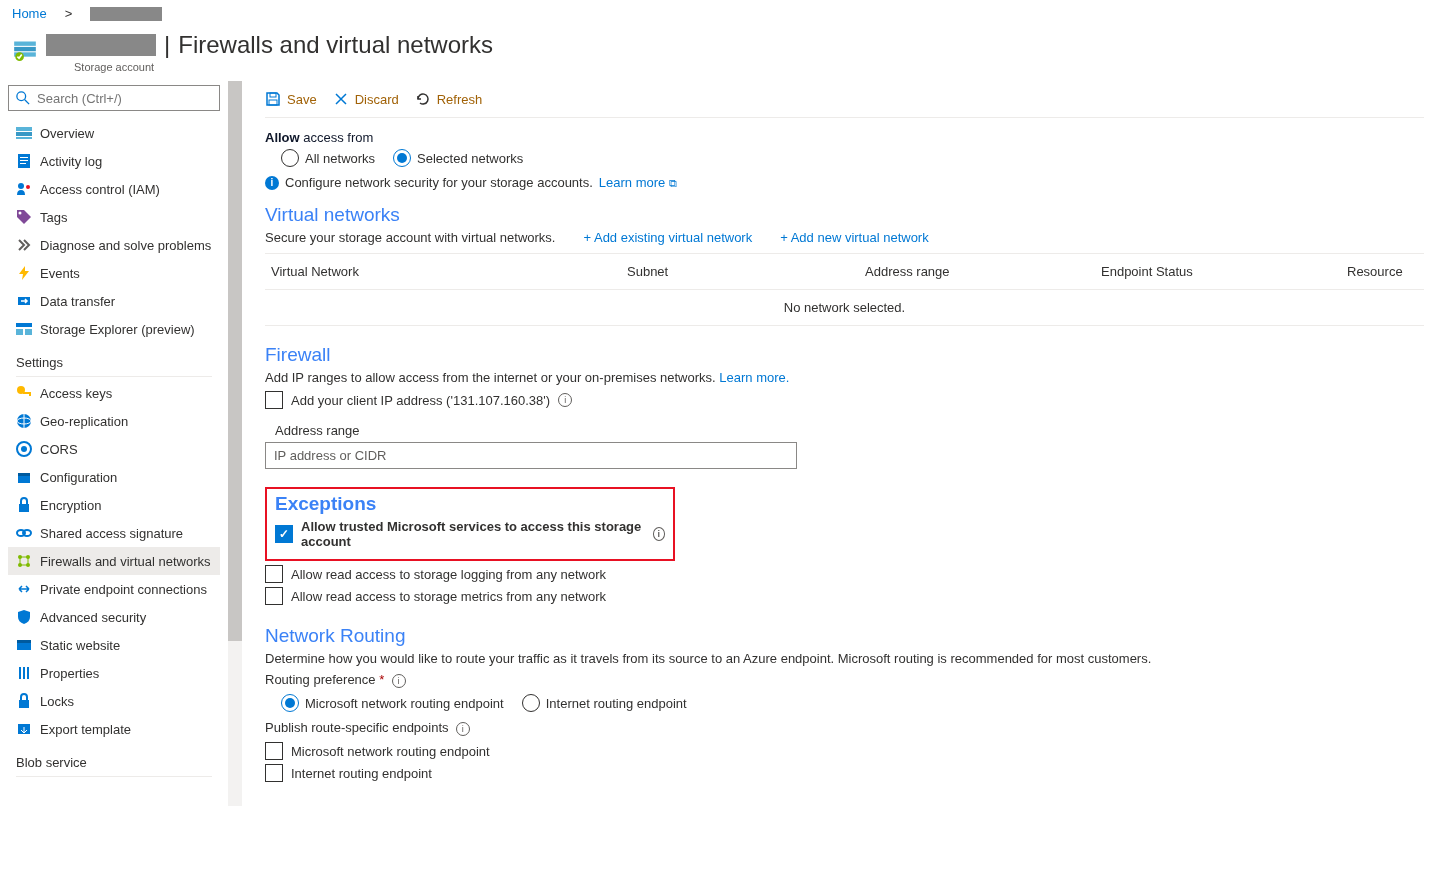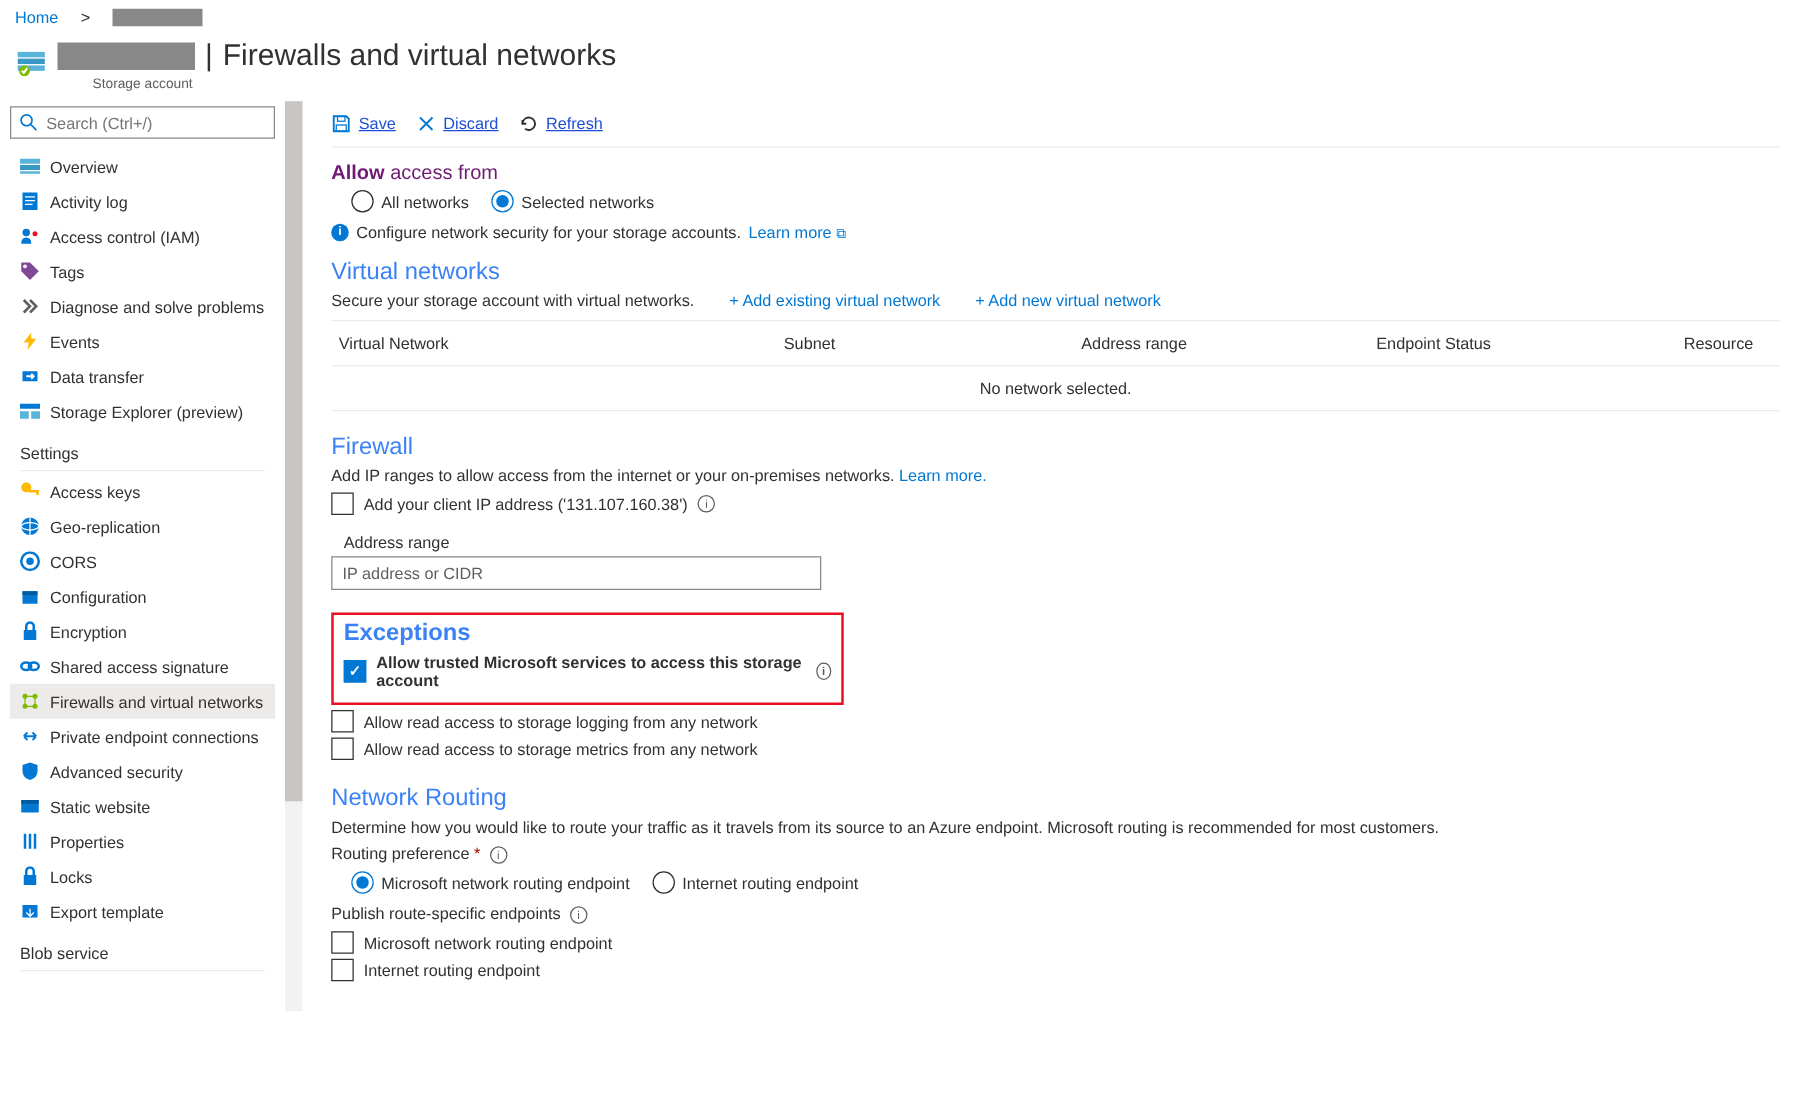--- a/index.html
+++ b/index.html
@@ -27,24 +27,24 @@
 .nav-item.active { background: #edebe9; }
 .nav-icon { width: 16px; height: 16px; flex-shrink: 0; display: inline-flex; align-items: center; justify-content: center; font-size: 14px; }
 .nav-group { font-size: 13px; color: #323130; padding: 12px 8px 4px; font-weight: 400; }
 .nav-divider { border-top: 1px solid #edebe9; margin: 2px 8px; }
 
 .scroll-track { width: 14px; background: #f3f2f1; position: absolute; right: -14px; top: 0; height: 760px; }
 .scroll-thumb { width: 14px; background: #c8c6c4; height: 560px; }
 
 .main { flex: 1; padding: 0 12px 20px 36px; border-left: 1px solid #edebe9; }
 .toolbar { display: flex; align-items: center; gap: 16px; padding: 10px 0; border-bottom: 1px solid #edebe9; margin-bottom: 12px; }
-.tb-btn { display: flex; align-items: flex-start; gap: 6px; cursor: pointer; color: #1d4ed8; text-decoration: underline; }
+.tb-btn { display: flex; align-items: center; gap: 6px; cursor: pointer; color: #a16207; }
 .tb-icon { width: 16px; height: 16px; display: inline-flex; align-items: center; justify-content: center; }
 
-.section-label { font-size: 16px; color: #701a75; margin-bottom: 4px; }
+.section-label { font-size: 13px; color: #0f172a; margin-bottom: 4px; }
 .radio-row { display: flex; gap: 18px; align-items: center; margin-bottom: 8px; padding-left: 16px; }
 .radio { display: inline-flex; align-items: center; justify-content: center; width: 18px; height: 18px; border: 1px solid #323130; border-radius: 50%; margin-right: 6px; flex-shrink: 0; }
 .radio.checked { border-color: #0078d4; }
 .radio.checked::after { content: ""; width: 10px; height: 10px; background: #0078d4; border-radius: 50%; }
 .radio-opt { display: flex; align-items: center; cursor: pointer; }
 
 .info-row { display: flex; align-items: center; gap: 6px; margin-bottom: 14px; font-size: 13px; }
 .info-icon { width: 14px; height: 14px; border-radius: 50%; background: #0078d4; color: #fff; font-size: 10px; display: inline-flex; align-items: center; justify-content: center; font-weight: bold; }
 .ext-icon { font-size: 11px; }
 .info-o { width: 14px; height: 14px; border: 1px solid #605e5c; border-radius: 50%; color: #605e5c; font-size: 9px; display: inline-flex; align-items: center; justify-content: center; }
@@ -59,21 +59,21 @@
 .vn-col2 { width: 238px; }
 .vn-col3 { width: 236px; }
 .vn-col4 { width: 246px; }
 .vn-col5 { flex: 1; }
 .vn-body { padding: 10px 6px; color: #323130; text-align: center; }
 
 .chk-row { display: flex; align-items: center; gap: 8px; margin: 4px 0; }
 .chk { width: 18px; height: 18px; border: 1px solid #323130; display: inline-flex; align-items: center; justify-content: center; flex-shrink: 0; }
 .chk.checked { background: #0078d4; border-color: #0078d4; color: #fff; font-size: 12px; }
 
-.ip-input { border: 1px solid #8a8886; padding: 5px 8px; width: 392px; font-size: 13px; color: #605e5c; margin-top: 4px; }
+.ip-input { border: 1px solid #8a8886; padding: 5px 8px; width: 532px; font-size: 13px; color: #605e5c; margin-top: 4px; }
 .ip-input::placeholder { color: #605e5c; }
 
 .exceptions-box { border: 2px solid #e81123; padding: 4px 8px 6px; width: 410px; margin-top: 18px; font-weight: bold; }
 .req { color: #a80000; }
 </style>
 </head>
 <body>
 
 <div class="breadcrumb">
   <a href="#">Home</a>

